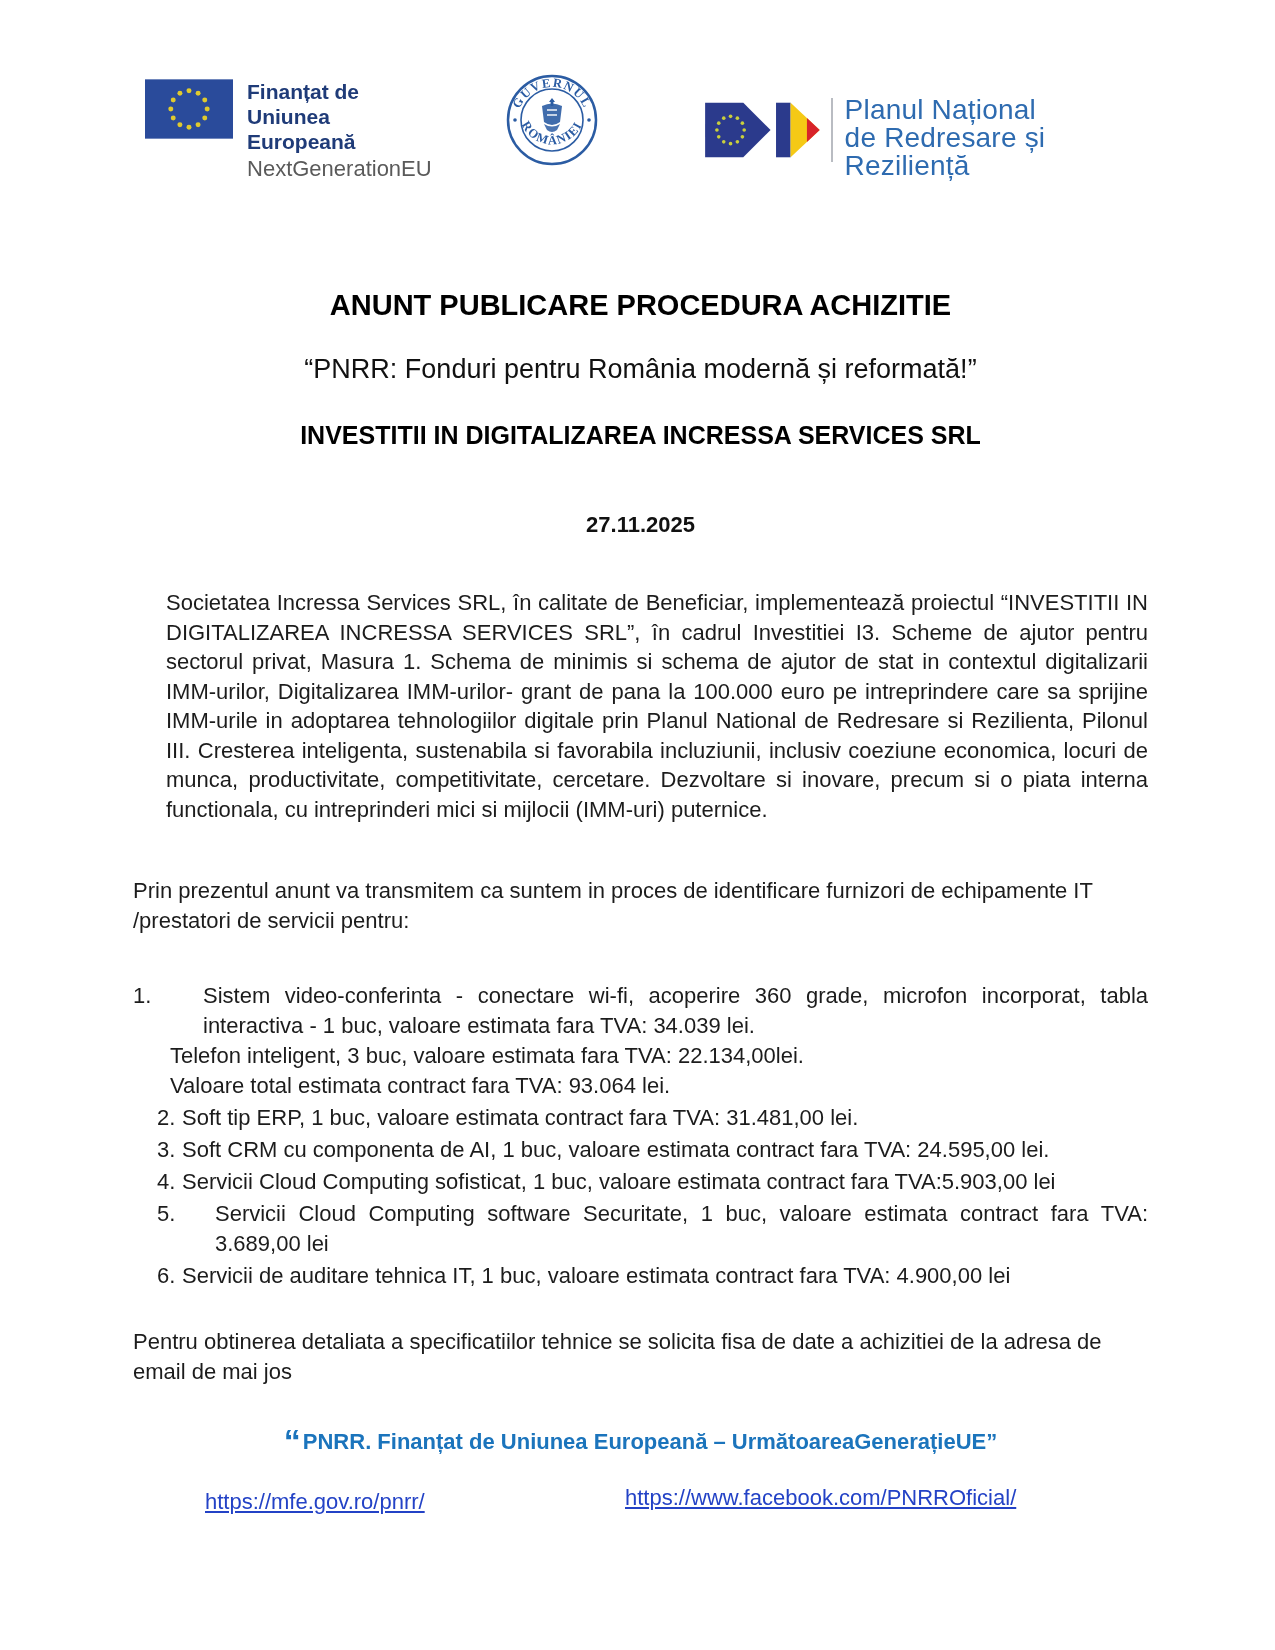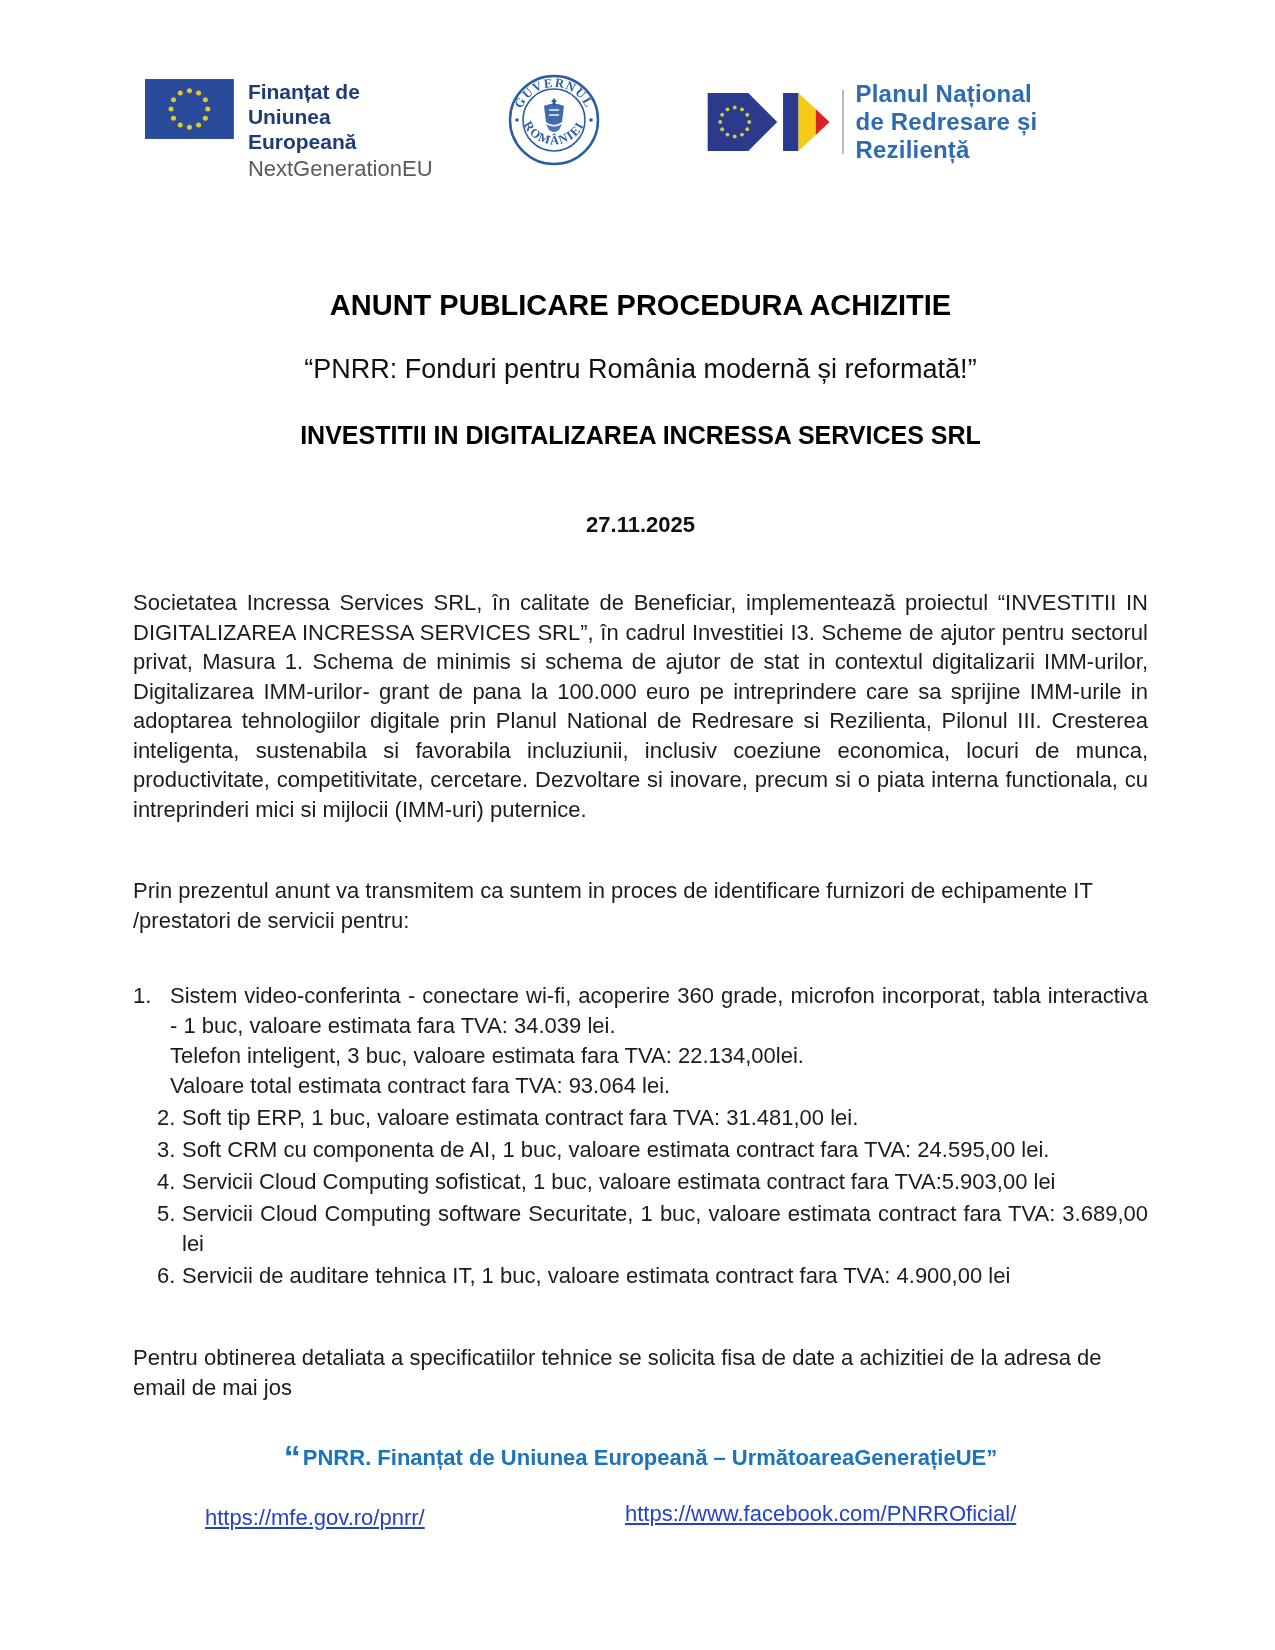--- a/index.html
+++ b/index.html
@@ -16,42 +16,42 @@
   .eu-block{display:flex;align-items:flex-start;margin-left:12px;}
   .eu-flag{width:92px;height:62px;display:block;}
   .eu-text{margin-left:14px;line-height:25px;padding-top:1px;}
   .eu-text .l1,.eu-text .l2{font-weight:bold;color:#1f3b78;font-size:21px;}
   .eu-text .l3{color:#5a5a5a;font-size:22px;margin-top:2px;}
   .seal-block{margin-left:70px;margin-top:-4px;}
   .seal{width:92px;height:92px;display:block;}
   .pnrr-block{display:flex;align-items:center;margin-left:98px;margin-top:2px;}
   .pnrr-icon{width:142px;height:72px;display:block;}
   .pnrr-sep{width:2px;height:64px;background:#b9bcc2;margin:0 12px 0 6px;}
-  .pnrr-text{line-height:28px;font-weight:bold;color:#2e6bb0;font-size:24px;letter-spacing:.2px;}
+  .pnrr-text{line-height:28px;font-weight:normal;color:#2e6bb0;font-size:28px;letter-spacing:.2px;margin-top:16px;}
 
   
   .t-main{margin-top:116px;text-align:center;font-weight:bold;font-size:29px;color:#000;}
   .t-slogan{margin-top:32px;text-align:center;font-size:27px;color:#111;}
   .t-project{margin-top:36px;text-align:center;font-weight:bold;font-size:25px;color:#000;}
   .t-date{margin-top:62px;text-align:center;font-weight:bold;font-size:22px;color:#111;}
 
   
   .para{font-size:22px;line-height:29.5px;}
-  .just{text-align:justify;}
+  .just{text-align:justify;margin-left:33px;}
   .p1{margin-top:50px;}
   .p2{margin-top:52px;}
   .olist{margin-top:46px;font-size:22px;line-height:30px;}
   .li{display:flex;margin-top:0;}
   .li + .li{margin-top:2px;}
   .li .num{flex:0 0 37px;}
   .li.li-indent .num{flex:0 0 37px;padding-left:12px;box-sizing:border-box;}
   .li.li-indent{padding-left:0;}
   .li-indent .num{margin-left:12px;flex-basis:34px;}
   .li-body{flex:1;}
-  .p3{margin-top:52px;}
+  .p3{margin-top:36px;}
 
   
   .f-quote{margin-top:36px;text-align:center;font-weight:bold;color:#1b74bc;font-size:22px;}
   .f-quote .big-quote{font-size:34px;vertical-align:-4px;margin-right:2px;}
   .links-row{position:relative;height:34px;margin-top:24px;font-size:22px;}
   .links-row a{color:#2342c6;text-decoration:underline;}
   .link-1{position:absolute;left:72px;top:4px;}
   .link-2{position:absolute;left:492px;top:0;}
 </style>
 </head>

